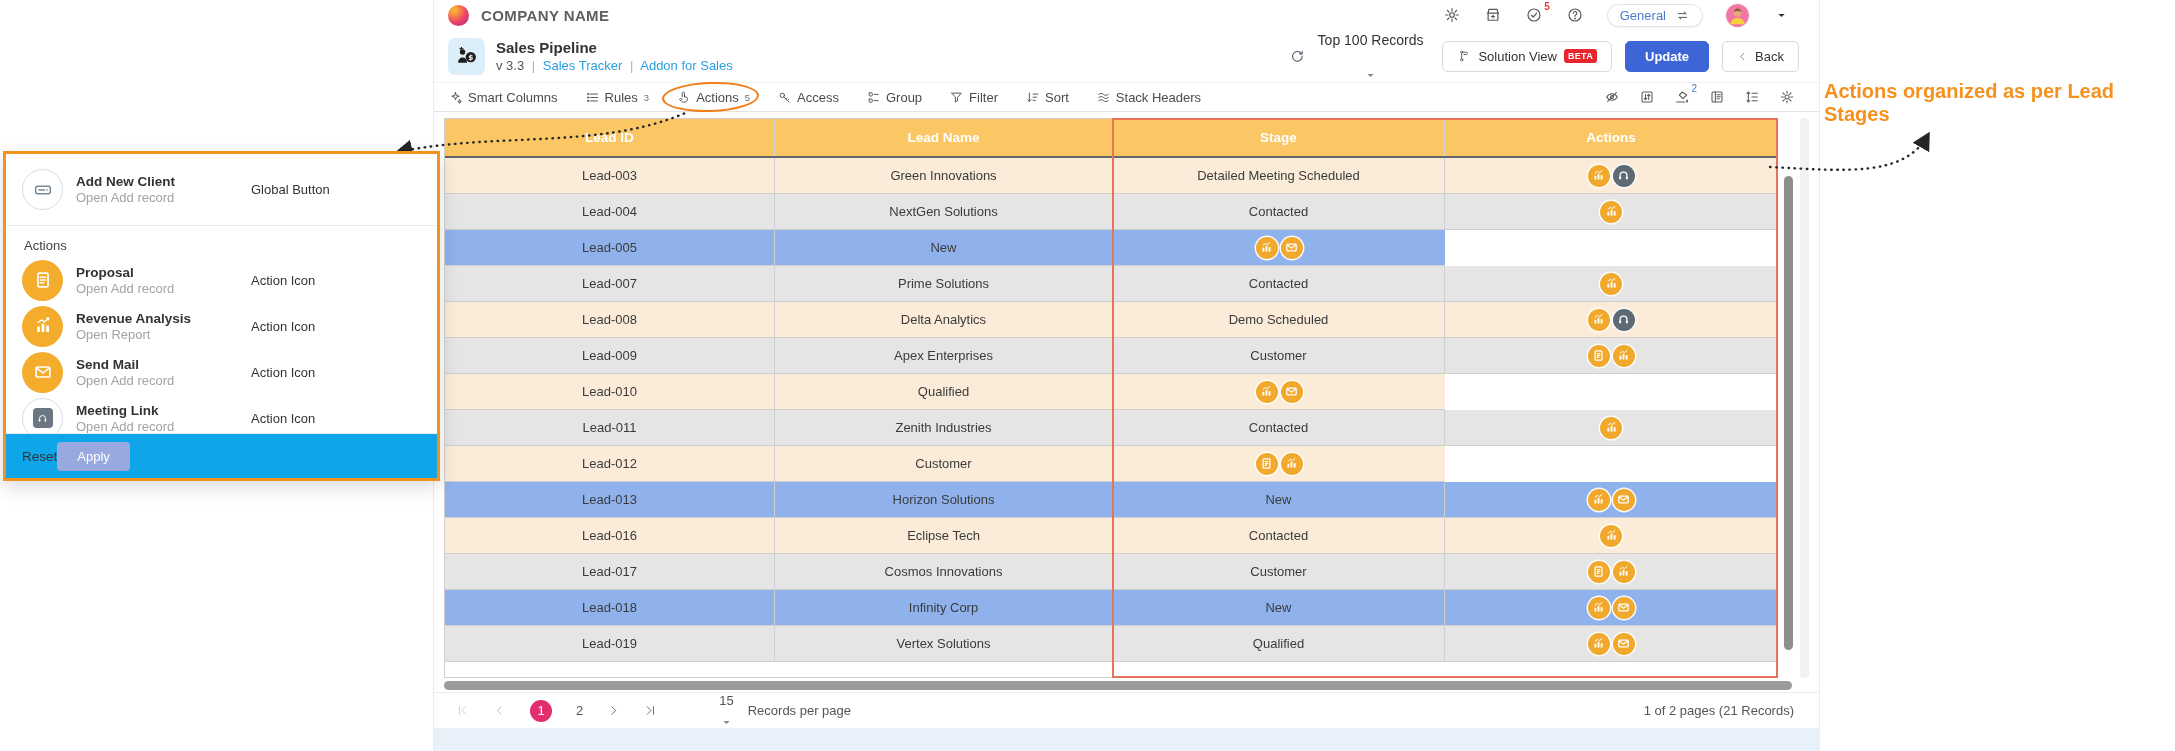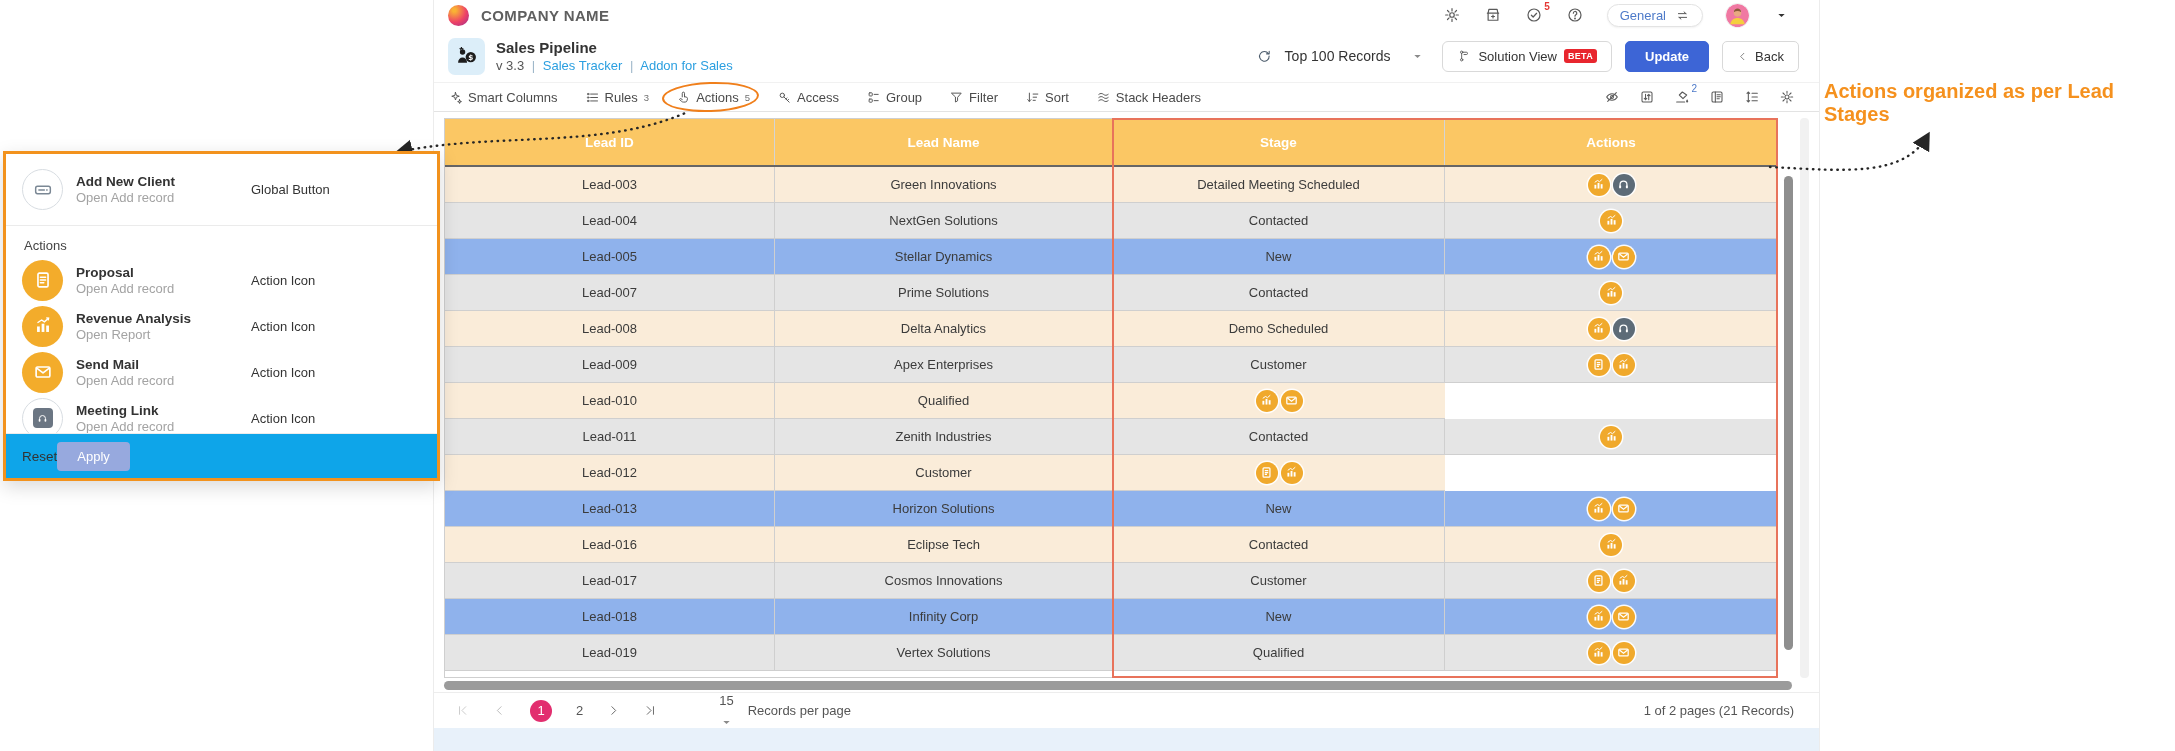--- a/index.html
+++ b/index.html
@@ -34,21 +34,21 @@
                 display:flex; align-items:center; justify-content:space-between; padding:0 20px 0 14px; }
   .ah-left { display:flex; align-items:center; gap:11px; }
   .app-icon { width:37px; height:37px; border-radius:7px; background:#dceef9; display:flex; align-items:center; justify-content:center; }
   .app-icon svg { width:27px; height:27px; }
   .app-title { font-size:15px; font-weight:bold; color:#333; margin-bottom:2px; }
   .app-sub { font-size:13px; color:#555; }
   .app-sub .sep { color:#9db6c9; margin:0 4px; }
   .app-sub a { color:#2b9fe0; text-decoration:none; cursor:pointer; }
   .ah-right { display:flex; align-items:center; gap:13px; }
   .refresh-btn svg { width:16px; height:16px; display:block; cursor:pointer; }
-  .records-dd { display:flex; align-items:center; gap:22px; font-size:14px; color:#333; cursor:pointer; margin-right:6px; }
+  .records-dd { display:flex; align-items:center; gap:22px; font-size:14px; color:#333; cursor:pointer; margin-right:6px;flex-direction:column; }
   .records-dd svg { width:11px; height:11px; }
   .btn { display:flex; align-items:center; gap:7px; font-size:13px; border-radius:5px; cursor:pointer;
          padding:7px 14px; border:1px solid #d9d9d9; background:#fff; color:#333; }
   .btn.solution { border-radius:6px; }
   .btn.solution svg { width:14px; height:14px; }
   .beta { background:#e8262e; color:#fff; font-size:9px; font-weight:bold; border-radius:3px; padding:2px 4px; letter-spacing:.3px; }
   .btn.update { background:#3d65d6; border-color:#3d65d6; color:#fff; font-weight:bold; padding:7px 19px; }
   .btn.back svg { width:11px; height:11px; }
 
   
@@ -63,21 +63,21 @@
                      border:2.5px solid #f07f1b; border-radius:50%; transform:rotate(-2deg); pointer-events:none; }
   .tl-right { margin-left:auto; display:flex; align-items:center; gap:19px; }
   .tl-ric { position:relative; display:flex; cursor:pointer; }
   .tl-ric svg { width:16px; height:16px; }
   .tl-ric sup { position:absolute; top:-6px; right:-7px; font-size:10px; color:#4d7ac9; }
 
   
   .table-wrap { position:absolute; left:10px; top:118px; width:1334px; height:560px;
                 border:1px solid #cfcfcf; background:#fff; }
   .grid { display:grid; grid-template-columns:330px 338px 332px 332px; }
-  .thead { height:48px; background:#fbc764; border-bottom:2px solid #666; }
+  .thead { height:39px; background:#fbc764; border-bottom:2px solid #666; }
   .th { display:flex; align-items:center; justify-content:center; color:#fff; font-weight:bold; font-size:13.5px;
         border-right:1px solid #d4d4d4; cursor:pointer; }
   .th:last-child { border-right:none; }
   .trow { height:36px; cursor:pointer; }
   .cell { display:flex; align-items:center; justify-content:center; font-size:13px; color:#3b3b3b;
           border-right:1px solid #cfcfcf; border-bottom:1px solid #cfcfcf; }
   .cell:last-child { border-right:none; }
   .bg-cream { background:#faecd9; } .bg-white { background:#e5e5e5; } .bg-blue { background:#8fb2ec; }
   .acticon { width:22px; height:22px; border-radius:50%; display:flex; align-items:center; justify-content:center;
              box-shadow:0 0 0 1.5px rgba(255,255,255,.95); margin:0 1.5px; cursor:pointer; }
@@ -393,21 +393,20 @@
                   <rect x="5.5" y="12.5" width="3" height="6" fill="#fff"></rect>
                   <rect x="10.5" y="9.5" width="3" height="9" fill="#fff"></rect>
                   <rect x="15.5" y="11.5" width="3" height="7" fill="#fff"></rect>
                   <path d="M6 8.5l4.5-3 3 2 4.5-4" stroke="#fff" stroke-width="1.6" fill="none"></path>
                 </svg>
               </span>
             </div>
           </div>
           <div class="grid trow">
             <div class="cell bg-blue">Lead-005</div>
-            <div class="cell bg-blue">Stellar Dynamics</div>
             <div class="cell bg-blue">New</div>
             <div class="cell bg-blue">
               <span class="acticon ac-orange">
                 <svg viewBox="0 0 24 24">
                   <rect x="5.5" y="12.5" width="3" height="6" fill="#fff"></rect>
                   <rect x="10.5" y="9.5" width="3" height="9" fill="#fff"></rect>
                   <rect x="15.5" y="11.5" width="3" height="7" fill="#fff"></rect>
                   <path d="M6 8.5l4.5-3 3 2 4.5-4" stroke="#fff" stroke-width="1.6" fill="none"></path>
                 </svg>
               </span>

